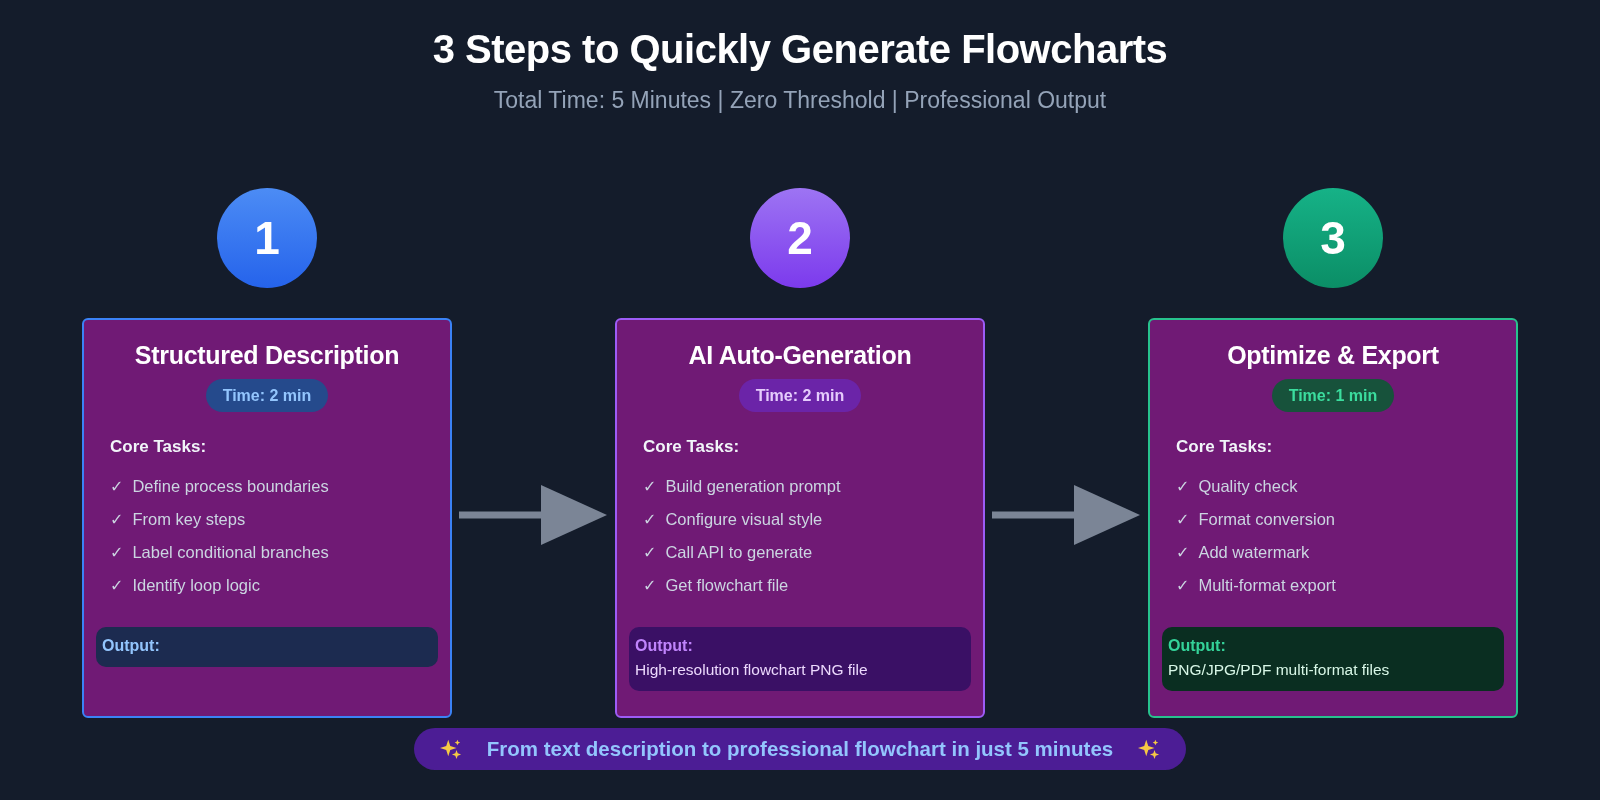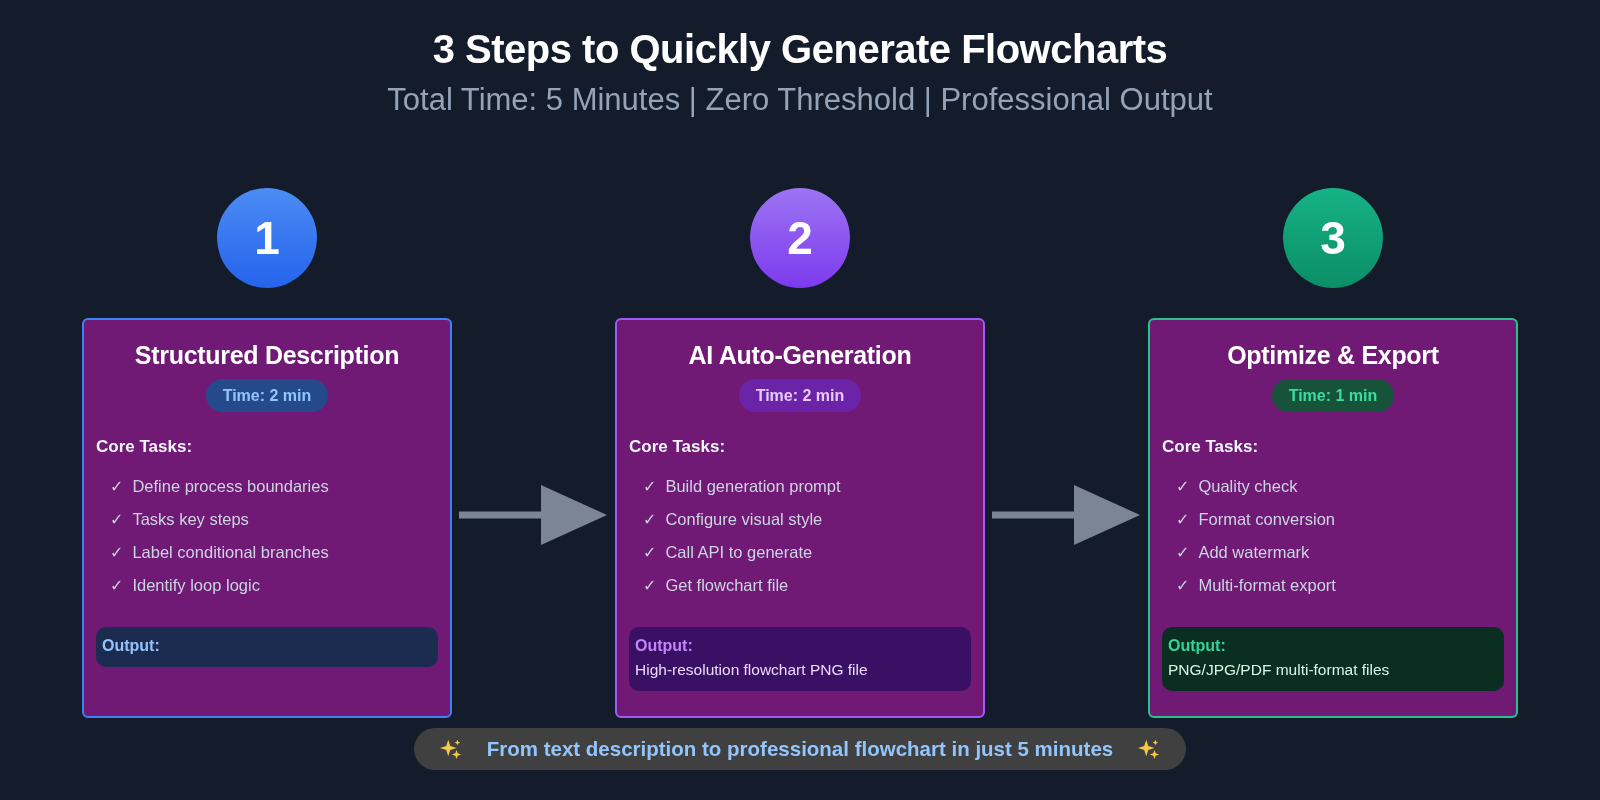--- a/index.html
+++ b/index.html
@@ -11,21 +11,21 @@
   }
   .page { width: 1600px; height: 700px; position: relative; }
 
   
   header { text-align: center; padding-top: 26px; }
   .page-title {
     font-size: 40px; line-height: 46px; font-weight: 700;
     color: #ffffff; letter-spacing: -0.5px;
   }
   .page-subtitle {
-    margin-top: 13px; font-size: 31px; line-height: 30px;
+    margin-top: 13px; font-size: 23px; line-height: 30px;
     color: #94a3b8; font-weight: 400;
   }
 
   
   .steps-row {
     margin: 73px auto 0; width: 1436px;
     display: flex; align-items: flex-start;
   }
   .step-col { width: 370px; display: flex; flex-direction: column; align-items: center; }
 
@@ -50,21 +50,21 @@
     letter-spacing: -0.3px;
   }
   .badge-wrap { text-align: center; margin-top: 9px; }
   .time-badge {
     display: inline-block;
     background: var(--badge-bg); color: var(--badge-text);
     font-size: 16px; line-height: 21px; font-weight: 700;
     padding: 6px 17px; border-radius: 999px;
   }
   .tasks-label {
-    margin: 24px 0 0 12px;
+    margin: 24px 0 0 26px;
     font-size: 17px; line-height: 21px; font-weight: 700; color: #f1f5f9;
   }
   ul.tasks { list-style: none; margin: 13px 0 0 26px; }
   ul.tasks li {
     display: flex; align-items: baseline; gap: 9px;
     font-size: 16.5px; line-height: 33px; color: #cbd5e1;
   }
   .check { color: #cbd5e1; font-family: "DejaVu Sans", sans-serif; font-size: 16px; }
 
   .output {
@@ -79,21 +79,21 @@
   }
 
   
   .arrow-gap { width: 163px; display: flex; justify-content: center; }
   .arrow-gap svg { margin-top: 295px; display: block; }
 
   
   .banner-wrap { text-align: center; margin-top: 10px; }
   .banner {
     display: inline-flex; align-items: center; gap: 25px;
-    background: #404040; border-radius: 999px;
+    background: #4c1d95; border-radius: 999px;
     padding: 9px 26px;
   }
   .banner-text {
     font-size: 20.5px; line-height: 24px; font-weight: 700; color: #93c5fd;
   }
   .sparkle { display: block; }
 </style>
 </head>
 <body>
 
@@ -116,21 +116,21 @@
           <span class="time-badge">Time: 2 min</span>
         </div>
         <div class="tasks-label">Core Tasks:</div>
         <ul class="tasks">
           <li>
               <span class="check">✓</span>
               <span>Define process boundaries</span>
             </li>
           <li>
               <span class="check">✓</span>
-              <span>Tasks key steps</span>
+              <span>From key steps</span>
             </li>
           <li>
               <span class="check">✓</span>
               <span>Label conditional branches</span>
             </li>
           <li>
               <span class="check">✓</span>
               <span>Identify loop logic</span>
             </li>
         </ul>

